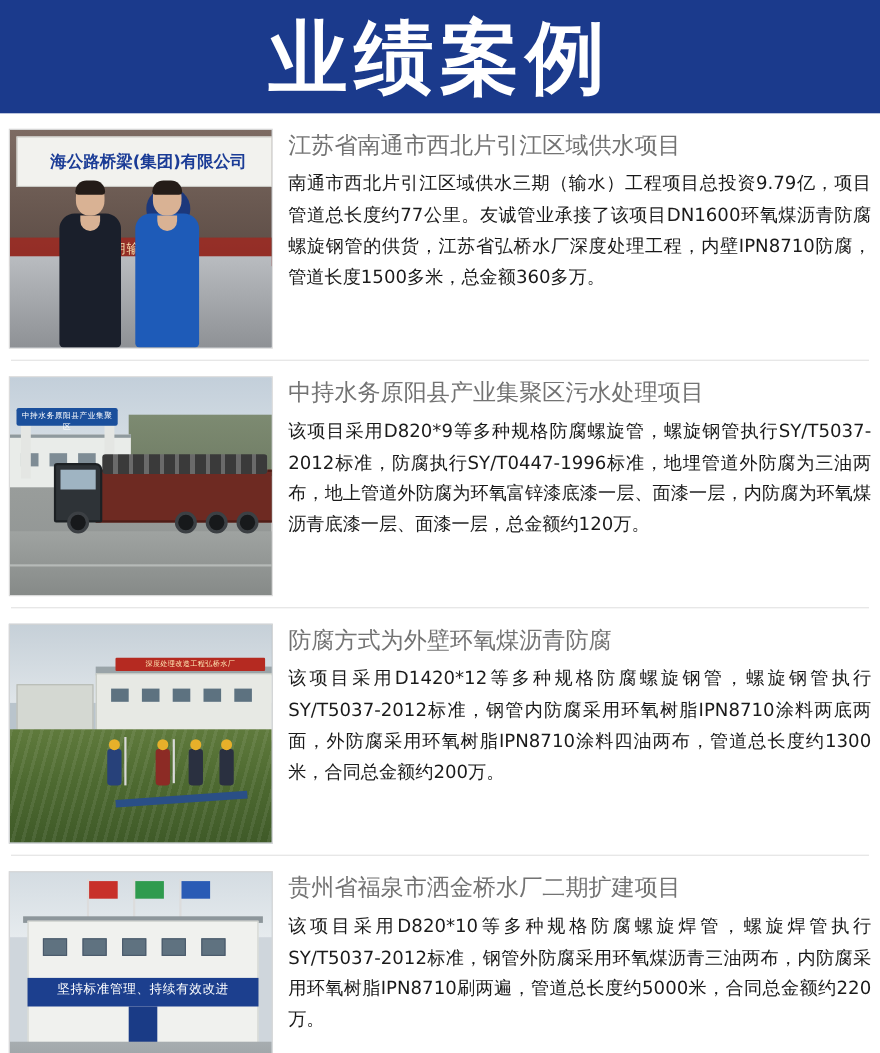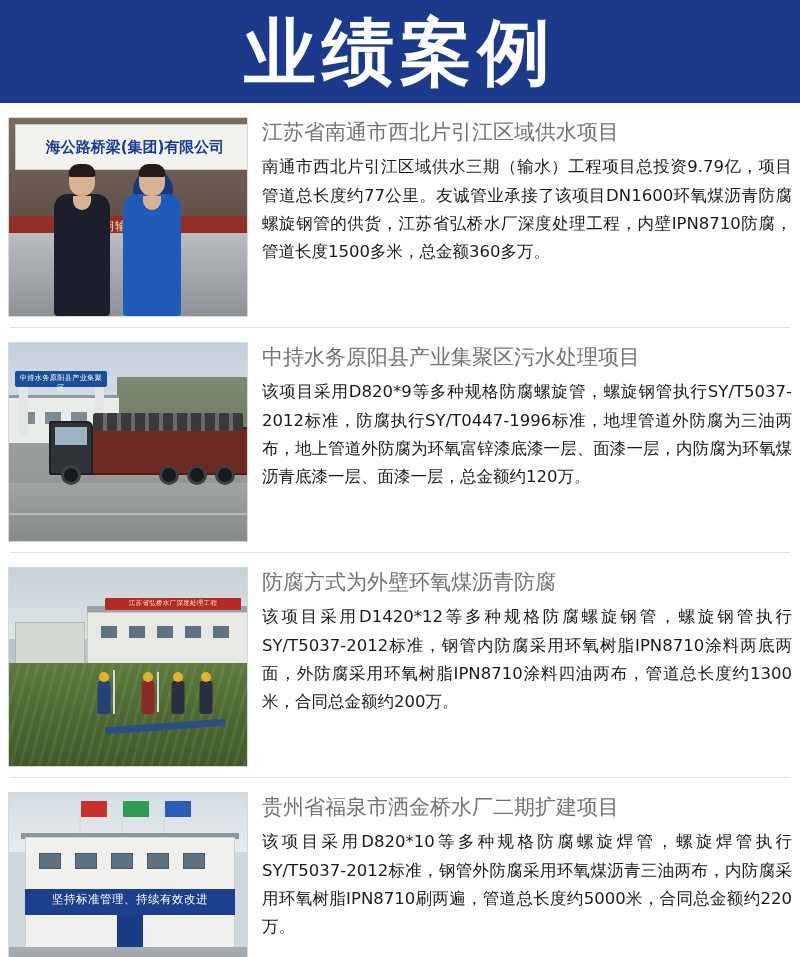--- a/index.html
+++ b/index.html
@@ -317,21 +317,21 @@
         <div class="sky"></div>
         <div class="shed"></div>
         <div class="plantroof"></div>
         <div class="plant"></div>
         <div class="plantwin" style="left:92px;"></div>
         <div class="plantwin" style="left:120px;"></div>
         <div class="plantwin" style="left:148px;"></div>
         <div class="plantwin" style="left:176px;"></div>
         <div class="plantwin" style="left:204px;"></div>
         <div class="banner"></div>
-        <div class="banner-txt">江苏省弘桥水厂深度处理工程</div>
+        <div class="banner-txt">深度处理改造工程弘桥水厂</div>
         <div class="greenfield"></div>
         <div class="mesh"></div>
         <div class="pipeblue"></div>
         <div class="pole" style="left:104px; bottom:52px; height:44px;"></div>
         <div class="pole" style="left:148px; bottom:54px; height:40px;"></div>
         <div class="worker" style="left:88px;">
           <div class="w-body blue"></div>
           <div class="w-head"></div>
         </div>
         <div class="worker" style="left:132px;">

